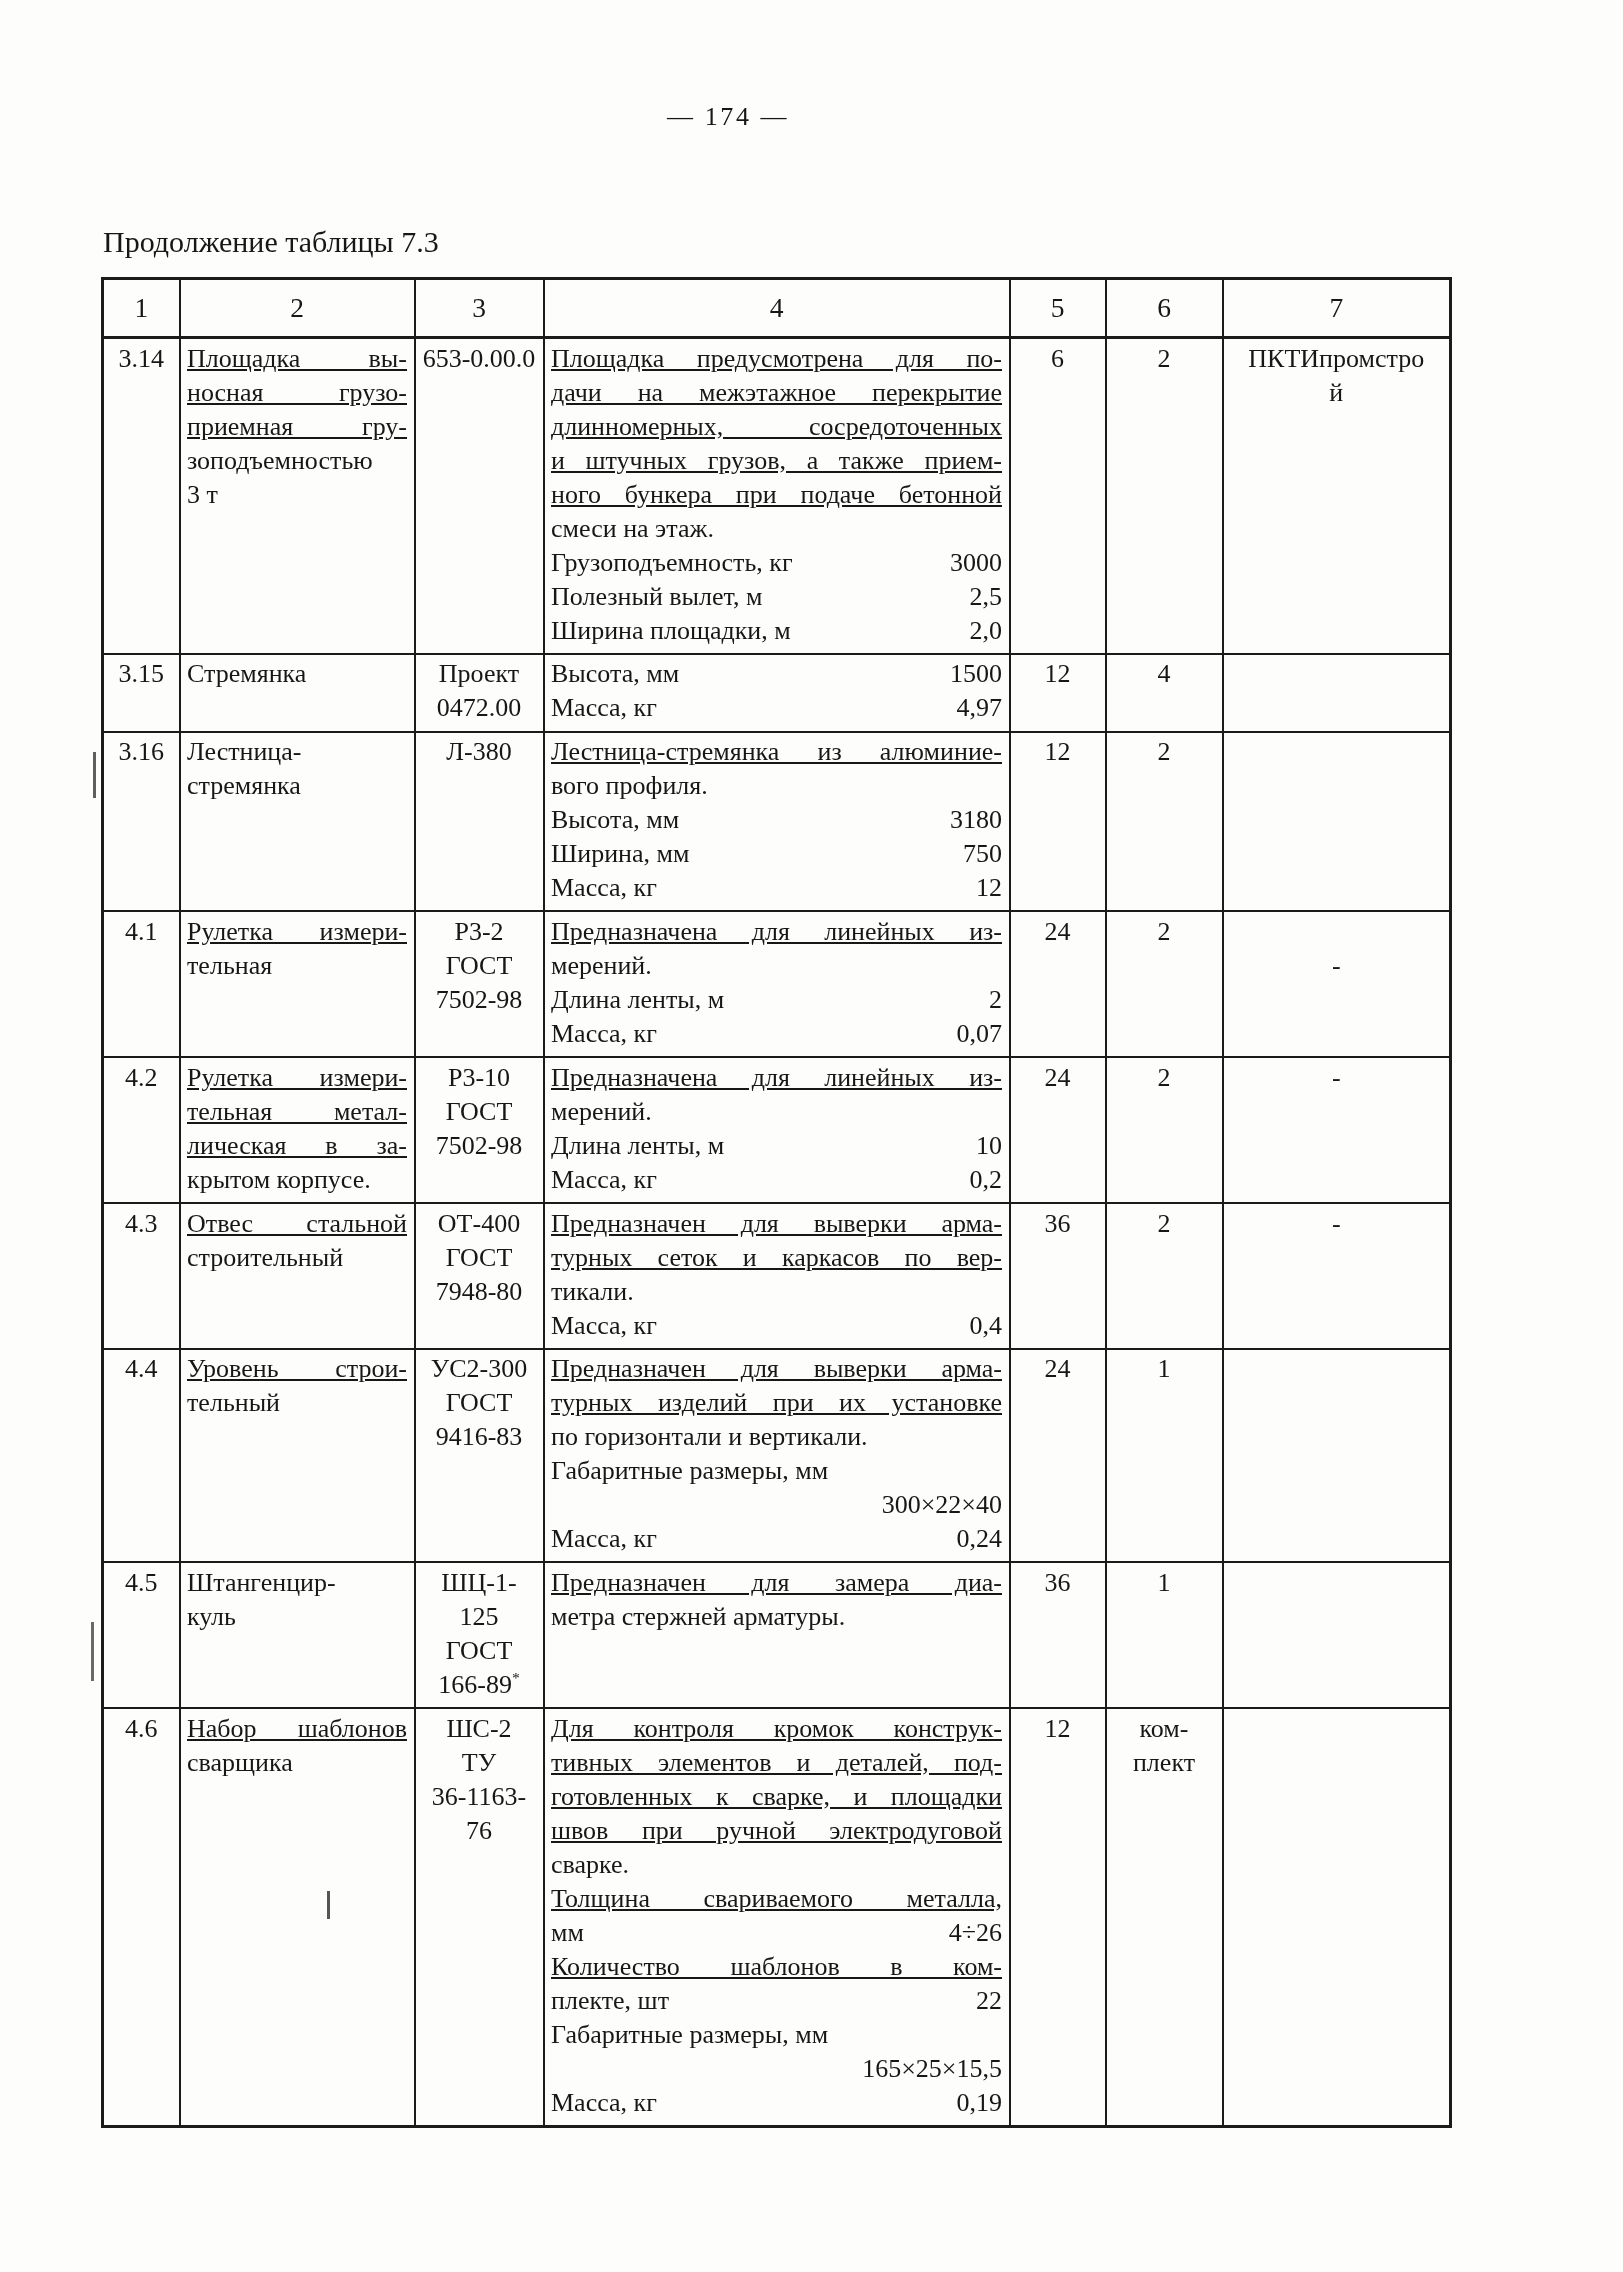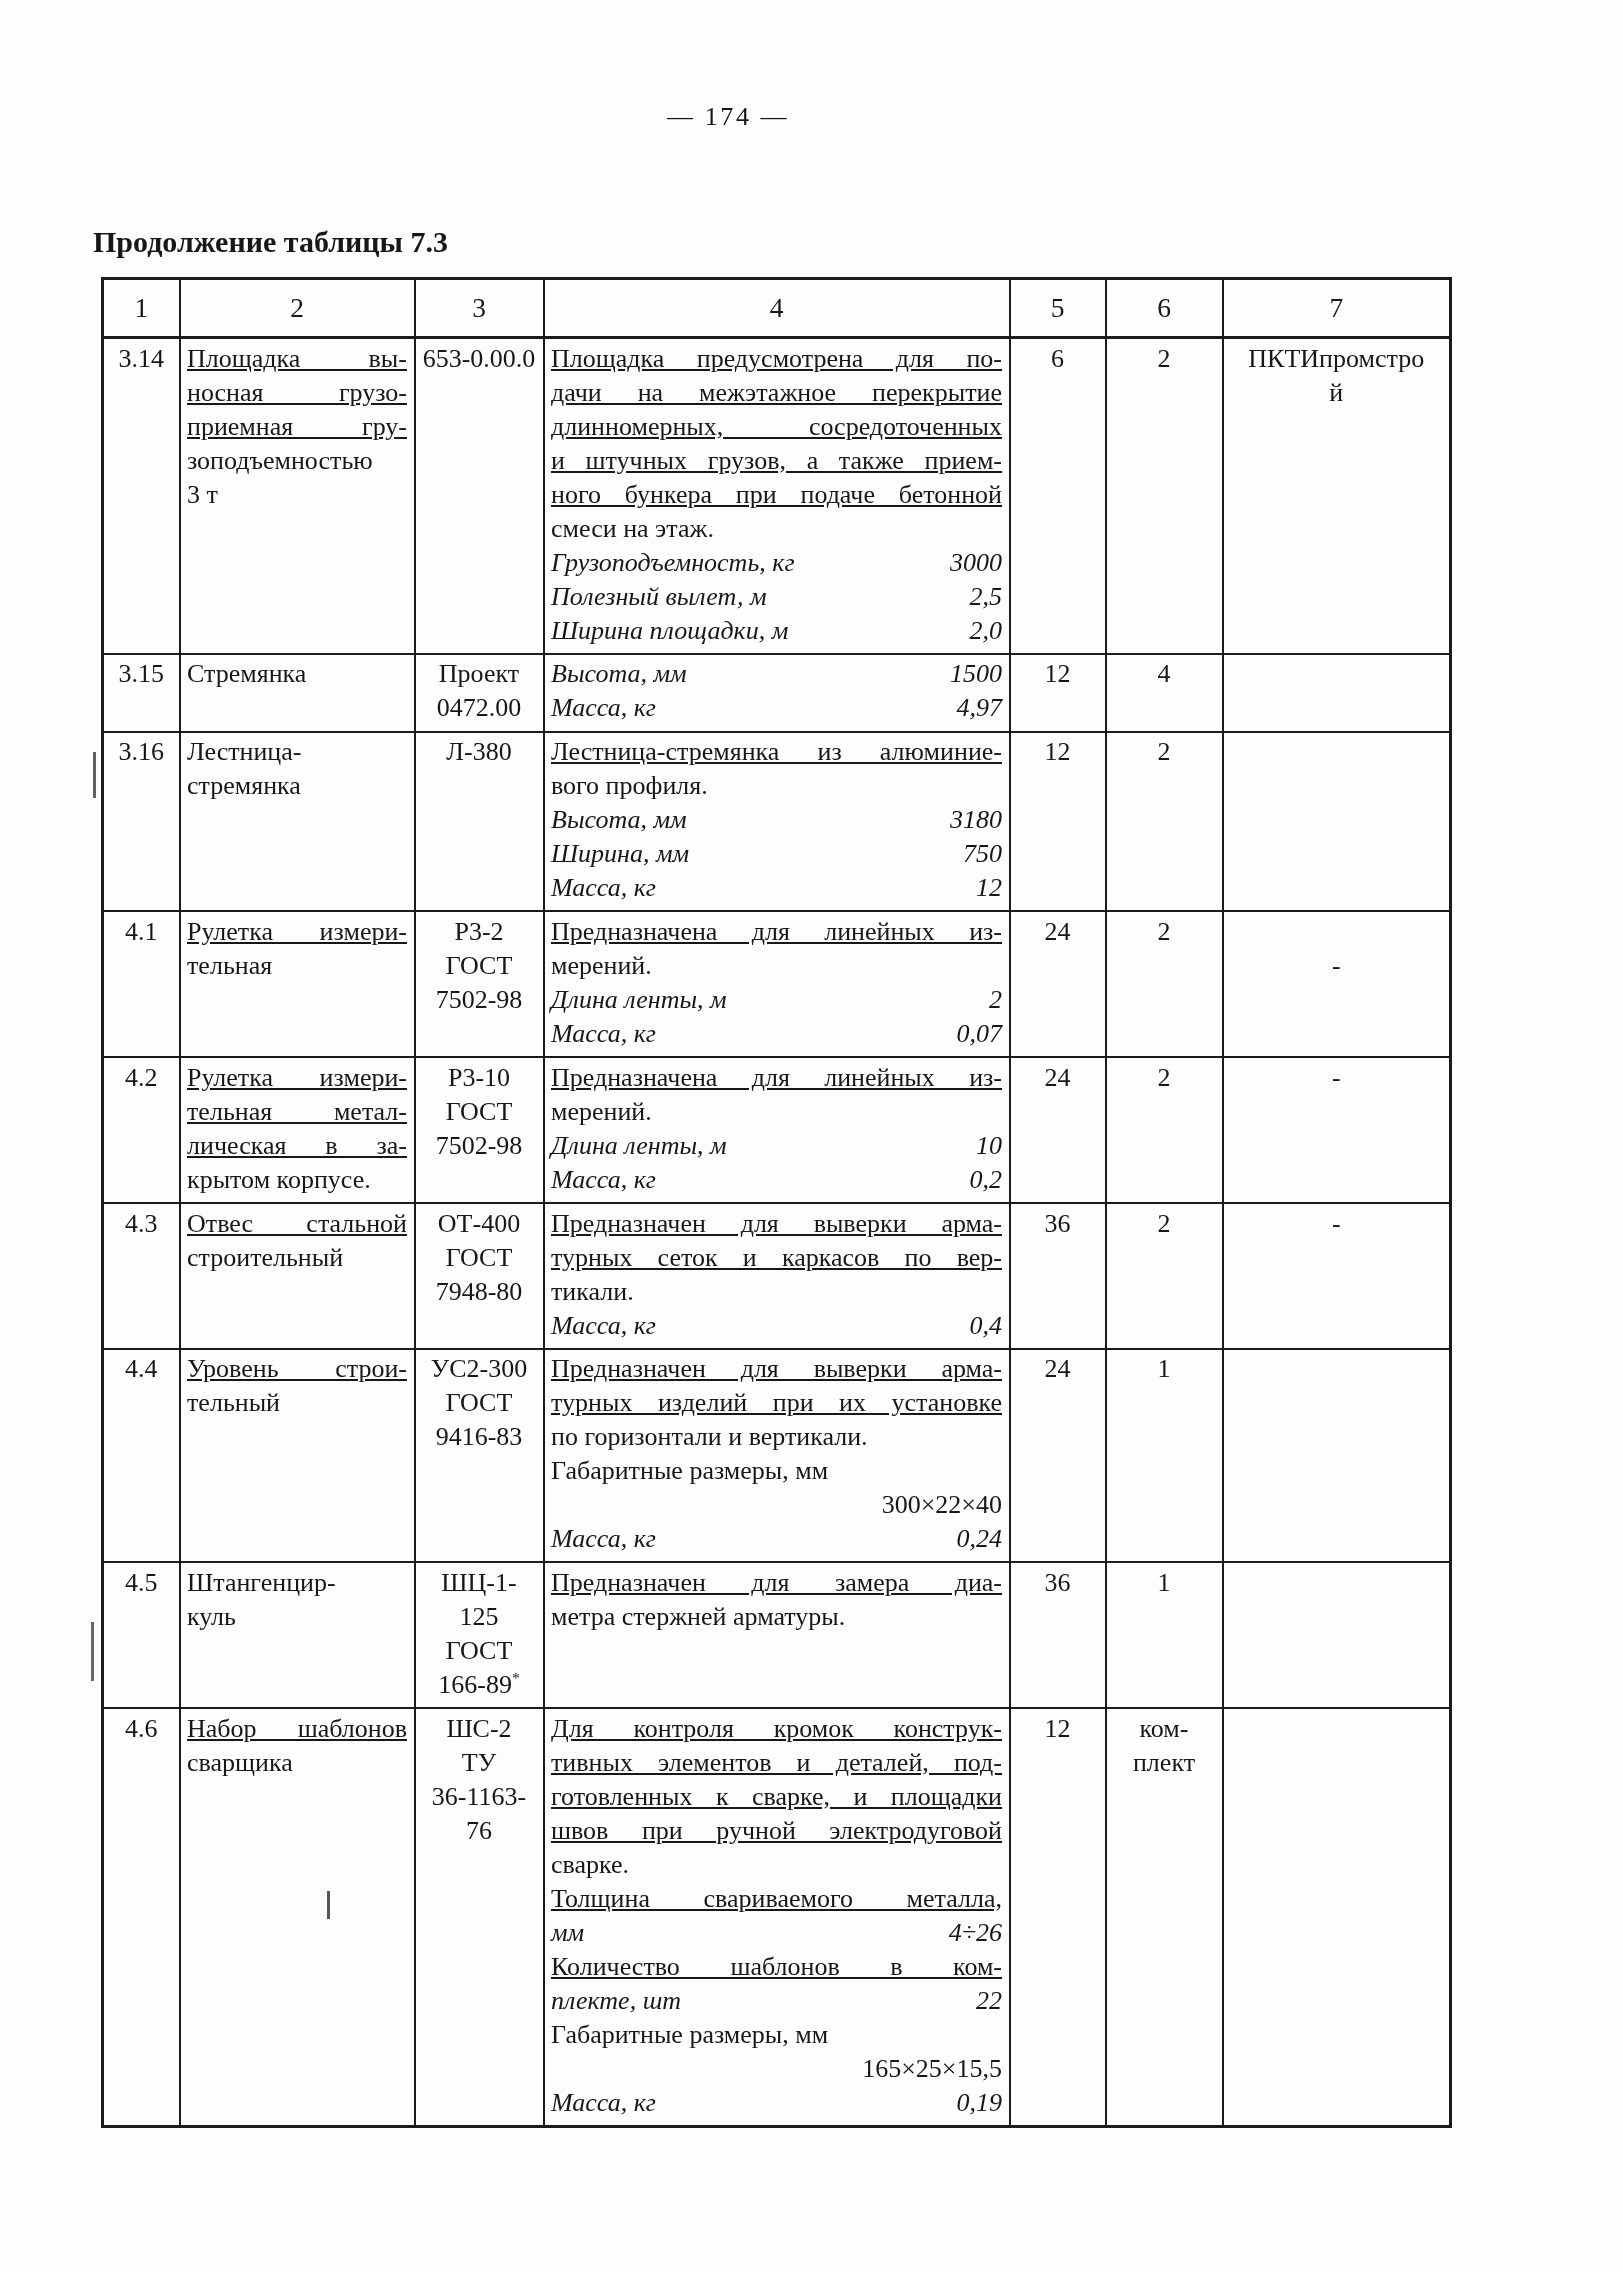--- a/index.html
+++ b/index.html
@@ -9,23 +9,22 @@
     font-family:"Liberation Serif","DejaVu Serif",serif;
     color:#171717;
     position:relative;
     overflow:hidden;
   }
   .pageno {
     position:absolute; top:102px; left:667px;
     font-size:26px; letter-spacing:2.6px; white-space:nowrap;
   }
   .caption {
-    position:absolute; top:225px; left:93px;
+    position:absolute; top:225px; left:103px;
     font-size:30px;
-    font-weight:bold;
   }
   table.doc {
     position:absolute; top:277px; left:101px;
     width:1348px;
     border-collapse:collapse;
     table-layout:fixed;
     border:3.3px solid #1b1b1b;
   }
   table.doc th, table.doc td {
     border:solid #1b1b1b;
@@ -44,21 +43,21 @@
     border-bottom-width:3.9px;
     padding:0;
   }
   tr.section-row td { border-bottom:none; }
   tr.after-section td { border-top:none; }
   td.c1 { text-align:center; padding-left:1.3px; padding-right:1.3px; }
   .jl { text-align:justify; text-align-last:justify;text-decoration:underline; }
   .ll { text-align:left; }
   .rl { text-align:right; }
   .cl { text-align:center; }
-  .spec { display:flex; justify-content:space-between; gap:2px;font-style:italic; }
+  .spec { display:flex; justify-content:space-between; gap:2px; }
   .spec .sv { white-space:nowrap; }
   .sect { text-align:center; font-weight:bold; }
   sup { font-size:60%; line-height:0; }
   .artifact { position:absolute; background:#2a2a2a; }
 </style>
 </head>
 <body>
 
 <div class="pageno">— 174 —</div>
 <div class="caption">Продолжение таблицы 7.3</div>

